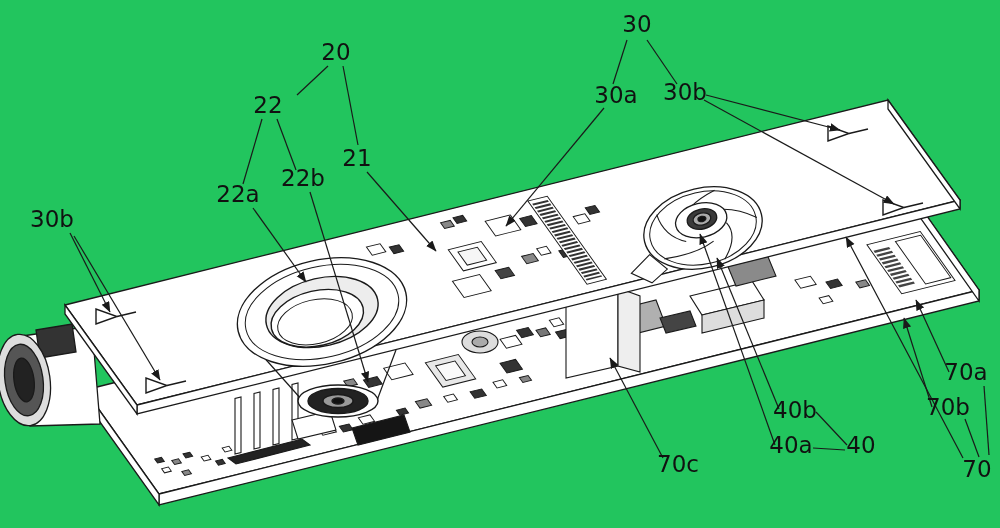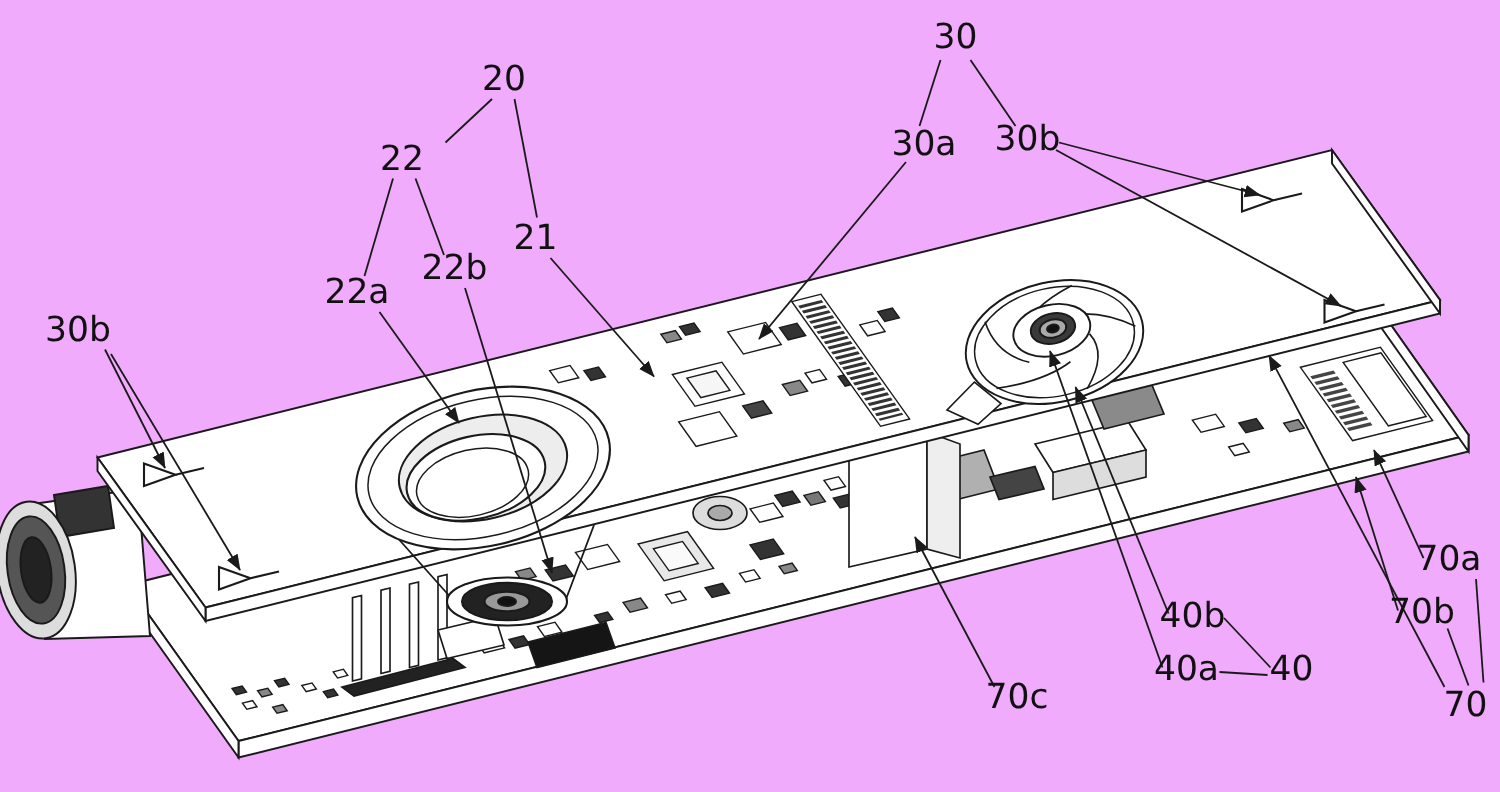--- a/index.html
+++ b/index.html
@@ -1,19 +1,19 @@
 <!DOCTYPE html>
 <html><head>
 <meta charset="utf-8">
 <style>
   html,body{margin:0;padding:0;background:#ffffff;}
   .fig-wrap{
     position:relative;
     width:1000px;height:528px;
-    background:#f0abfc;
+    background:#22c55e;
     overflow:hidden;
     font-family:"DejaVu Sans", sans-serif;
     text-align:right;
   }
   svg{display:block;}
   text.ref-label{
     font-family:"DejaVu Sans", sans-serif;
     font-size:23px;
     fill:#111111;
   }

